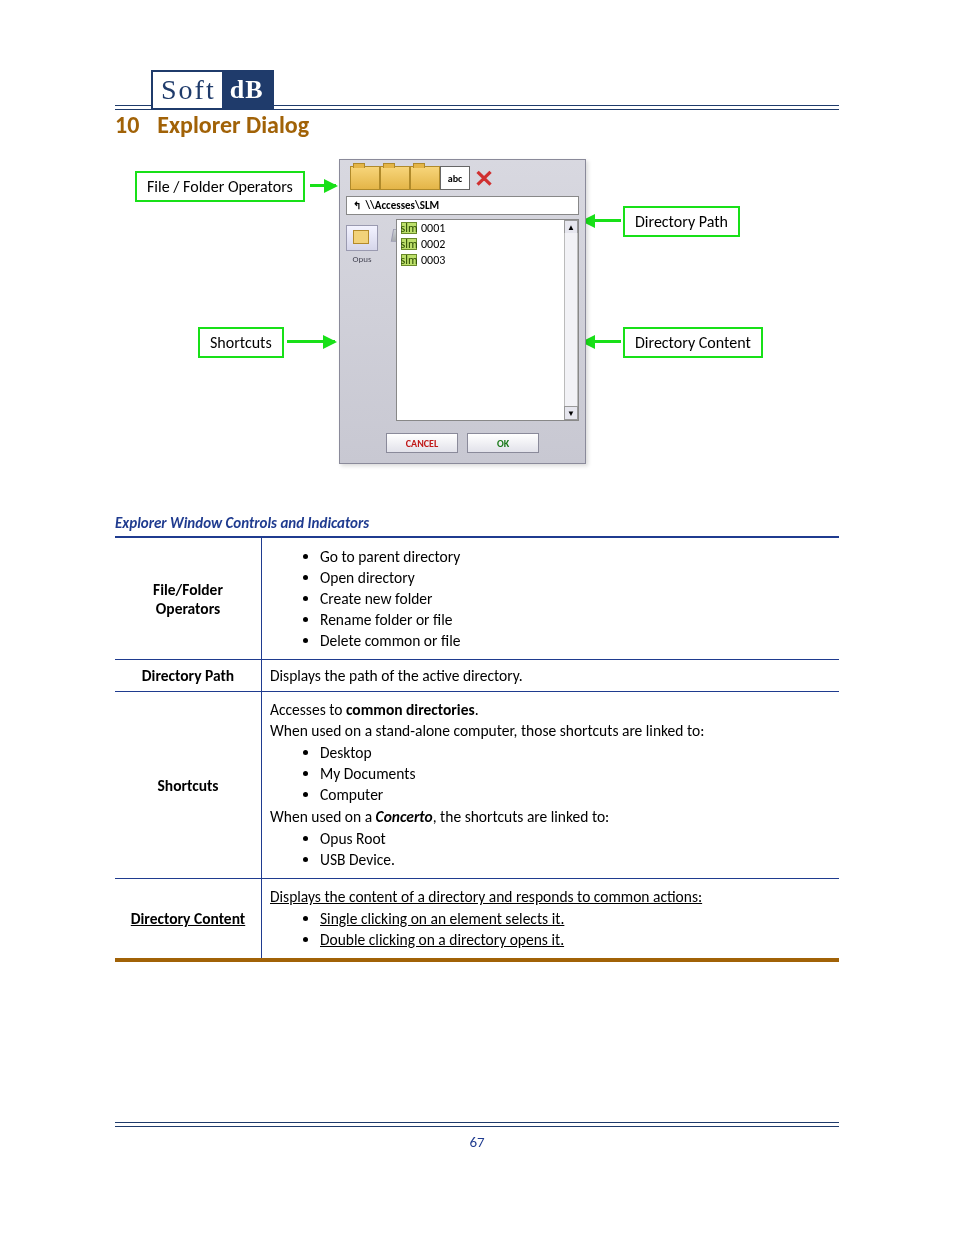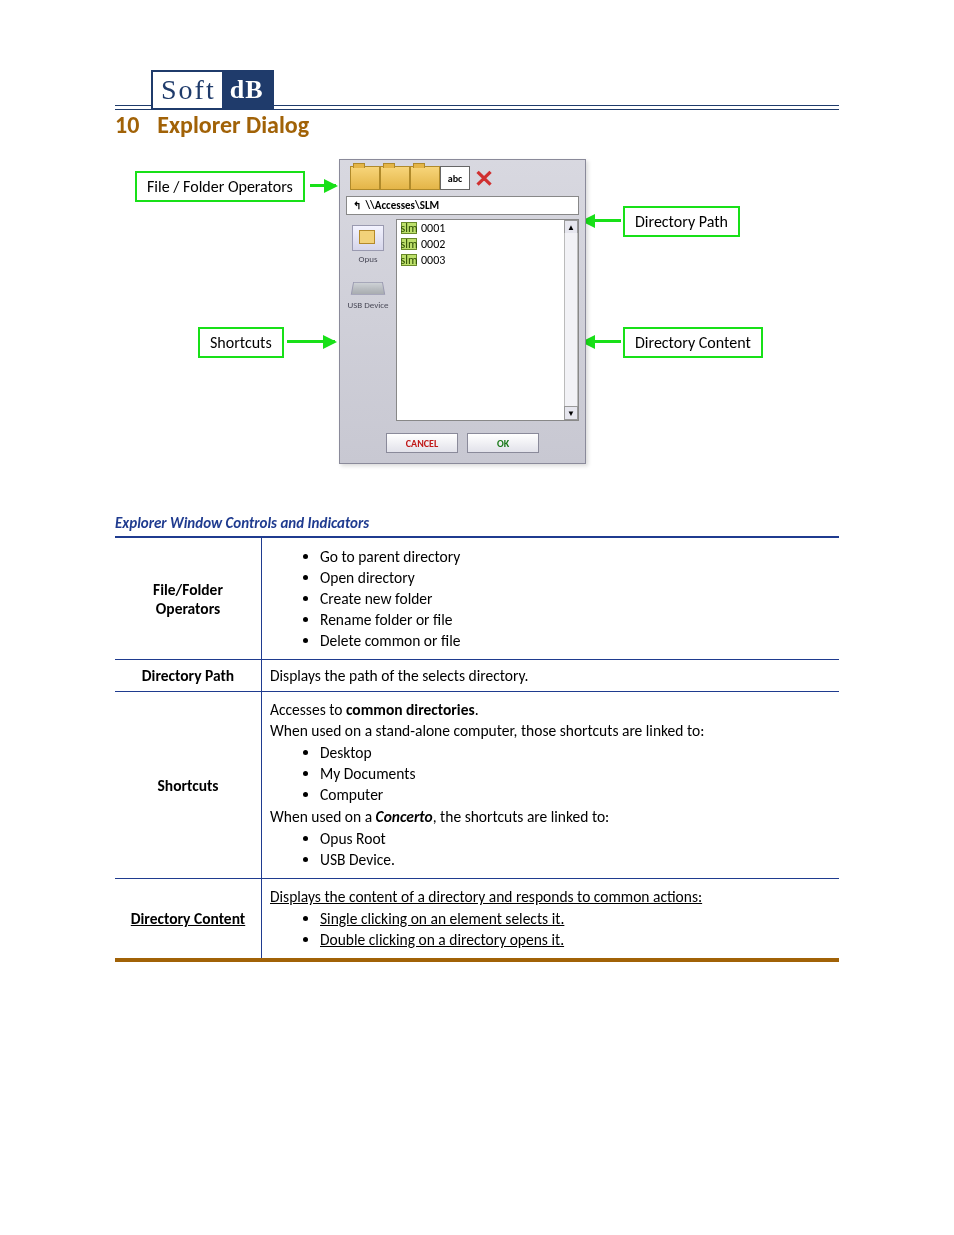--- a/index.html
+++ b/index.html
@@ -165,21 +165,20 @@
   }
   .pathbar .upicon { font-size: 10px; }
   .content-row {
     display: flex;
     margin: 4px 6px 6px 6px;
     gap: 6px;
   }
   .shortcuts-pane {
     width: 44px;
     display: flex;
-    flex-direction: column;
     gap: 14px;
     padding-top: 6px;
   }
   .sc-item {
     display: flex;
     flex-direction: column;
     align-items: center;
     font-size: 9px;
     color: #4a4a58;
     gap: 2px;
@@ -413,21 +412,21 @@
           <li>Go to parent directory</li>
           <li>Open directory</li>
           <li>Create new folder</li>
           <li>Rename folder or file</li>
           <li>Delete common or file</li>
         </ul>
       </td>
     </tr>
     <tr>
       <td class="label">Directory Path</td>
-      <td style="vertical-align:top;">Displays the path of the selects directory.</td>
+      <td style="vertical-align:top;">Displays the path of the active directory.</td>
     </tr>
     <tr>
       <td class="label">Shortcuts</td>
       <td>
         <div class="body-text">
           <span>Accesses to </span><b>common directories</b><span>.</span>
         </div>
         <div class="body-text">When used on a stand-alone computer, those shortcuts are linked to:</div>
         <ul>
           <li>Desktop</li>
@@ -449,14 +448,18 @@
         <div class="body-text">Displays the content of a directory and responds to common actions:</div>
         <ul>
           <li>Single clicking on an element selects it.</li>
           <li>Double clicking on a directory opens it.</li>
         </ul>
       </td>
     </tr>
   </tbody>
     </table>
 
+  <div class="footer">
+    <div class="footer-rule"></div>
+    <div class="pagenum">67</div>
+  </div>
 
 </div>
 
 </body></html>

